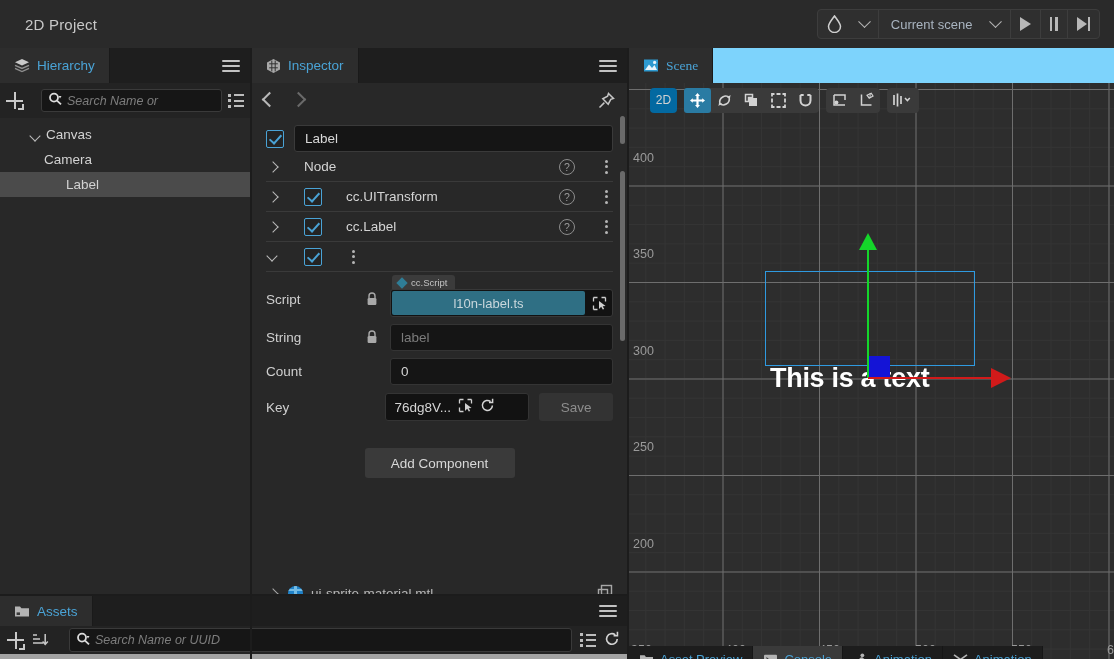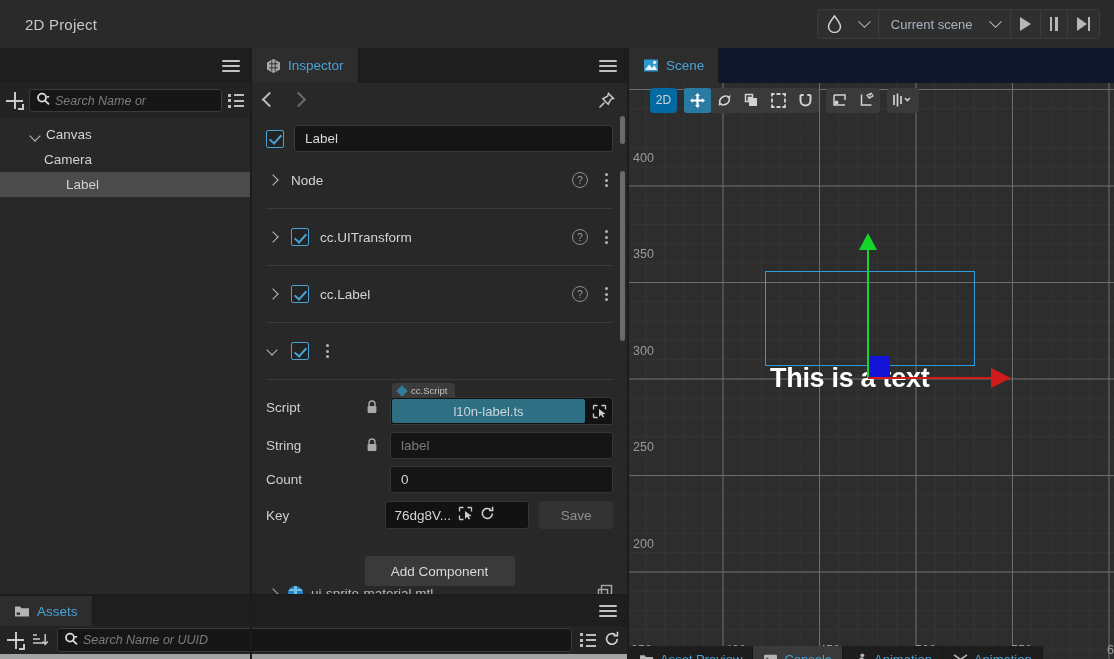--- a/index.html
+++ b/index.html
@@ -62,21 +62,21 @@
 
   
   #hierarchy { left:0; top:48px; width:250px; height:548px; background:#282828; }
   .hier-toolbar { height:35px; background:#232323; display:flex; align-items:center; padding:0 6px; gap:6px; }
   .plus-ic { position:relative; width:17px; height:17px; flex:none; }
   .plus-ic::before { content:""; position:absolute; left:0; top:7.5px; width:17px; height:2px; background:#c9c9c9; }
   .plus-ic::after  { content:""; position:absolute; left:7.5px; top:0; width:2px; height:17px; background:#c9c9c9; }
   .plus-corner { position:absolute; right:-1px; bottom:-1px; width:6px; height:6px; border-right:2px solid #c9c9c9; border-bottom:2px solid #c9c9c9; }
   .searchbox {
     flex:1; height:23px; background:#161616; border:1px solid #3a3a3a; border-radius:3px;
-    display:flex; align-items:center; padding:0 6px; gap:4px; min-width:0;
+    display:flex; align-items:center; padding:0 6px; gap:4px; min-width:0;margin-left:12px;
   }
   .searchbox input {
     flex:1; min-width:0; background:transparent; border:none; outline:none;
     color:#d6d6d6; font-family:"Liberation Sans",sans-serif; font-size:12.5px; font-style:italic;
   }
   .searchbox input::placeholder { color:#7d7d7d; font-style:italic; }
   .listicon { width:16px; flex:none; }
   .lirow { display:flex; gap:3px; align-items:center; margin:2.5px 0; }
   .lirow .dot { width:3px;height:3px;background:#bdbdbd; }
   .lirow .bar { height:2px; background:#bdbdbd; flex:1; }
@@ -107,21 +107,21 @@
   .cb.checked::after {
     content:""; position:absolute; left:5px; top:1.5px; width:5px; height:10px;
     border-right:2.4px solid #4aa3d6; border-bottom:2.4px solid #4aa3d6; transform:rotate(42deg);
   }
   .name-input {
     flex:1; height:27px; background:#151515; border:1px solid #3a3a3a; border-radius:3px;
     color:#d8d8d8; font-size:13.5px; padding:0 10px; outline:none;
     font-family:"Liberation Sans",sans-serif;
   }
   .comp-row {
-    height:57px; display:flex; align-items:center; gap:11px;
+    height:30px; display:flex; align-items:center; gap:24px;
     border-bottom:1px solid #3a3a3a;
   }
   .comp-row .title { color:#d4d4d4; font-size:13.5px; flex:1; }
   .qmark {
     width:16px;height:16px;border:1.4px solid #8d8d8d;border-radius:50%;
     color:#9b9b9b;font-size:10.5px;display:flex;align-items:center;justify-content:center;
   }
   .kebab { width:14px; display:flex; flex-direction:column; align-items:center; gap:2.5px; }
   .kebab i { width:3px;height:3px;background:#b5b5b5;border-radius:50%; }
   .caret { width:14px;height:14px;flex:none;position:relative; }
@@ -263,20 +263,30 @@
               <div class="t"></div>
               <div class="b"></div>
             </div>
           </div>
       </div>
     </div>
   </div>
 
   <div class="panel" id="hierarchy">
     <div class="panel-tabbar">
+      <div class="panel-tab">
+        <span class="tabicon">
+          <svg width="16" height="15" viewBox="0 0 16 15">
+            <path d="M8 1 L15 4.2 L8 7.4 L1 4.2 Z" fill="#c9c9c9"></path>
+            <path d="M1 7.3 L8 10.5 L15 7.3" fill="none" stroke="#8f8f8f" stroke-width="1.4"></path>
+            <path d="M1 10.4 L8 13.6 L15 10.4" fill="none" stroke="#8f8f8f" stroke-width="1.4"></path>
+          </svg>
+        </span>
+        <span>Hierarchy</span>
+      </div>
       <div class="ham">
           <i></i>
           <i></i>
           <i></i>
         </div>
     </div>
 
     <div class="hier-toolbar">
       <div class="plus-ic">
           <span class="plus-corner"></span>
@@ -538,21 +548,21 @@
       <span>
         <svg width="16" height="16" viewBox="0 0 15 15">
           <path d="M12.4 7.5 a5 5 0 1 1 -1.8 -3.9" fill="none" stroke="#d4d4d4" stroke-width="1.5"></path>
           <path d="M12.6 0.8 L12.6 4.4 L9 4.4" fill="none" stroke="#d4d4d4" stroke-width="1.5"></path>
         </svg>
       </span>
     </div>
   </div>
 
   <div class="panel" id="scene">
-    <div class="panel-tabbar" style="position:relative;z-index:7;background:#0f172a;">
+    <div class="panel-tabbar" style="position:relative;z-index:7;background:#7dd3fc;font-family:Liberation Serif, serif;">
       <div class="panel-tab">
         <span class="tabicon">
           <svg width="16" height="15" viewBox="0 0 16 15">
             <rect x="1" y="1.5" width="14" height="12" fill="#2e9ad0"></rect>
             <path d="M2 12 L6 6.5 L9 10 L11.5 7 L14 12 Z" fill="#e7f4fb"></path>
             <circle cx="11.6" cy="4.4" r="1.6" fill="#e7f4fb"></circle>
           </svg>
         </span>
         <span>Scene</span>
       </div>

